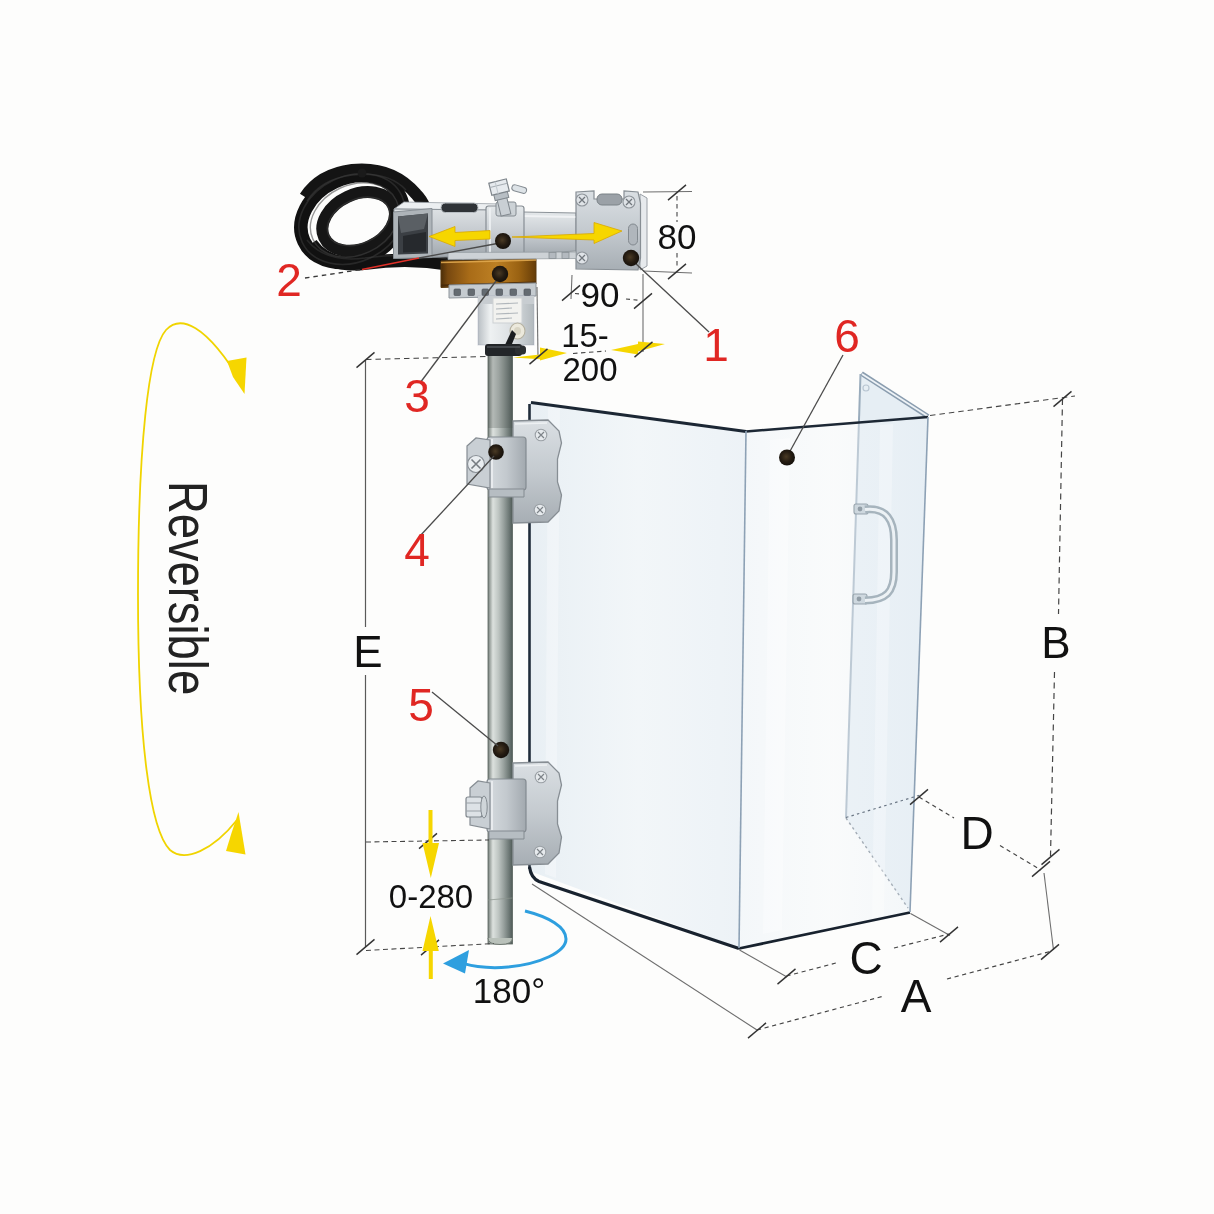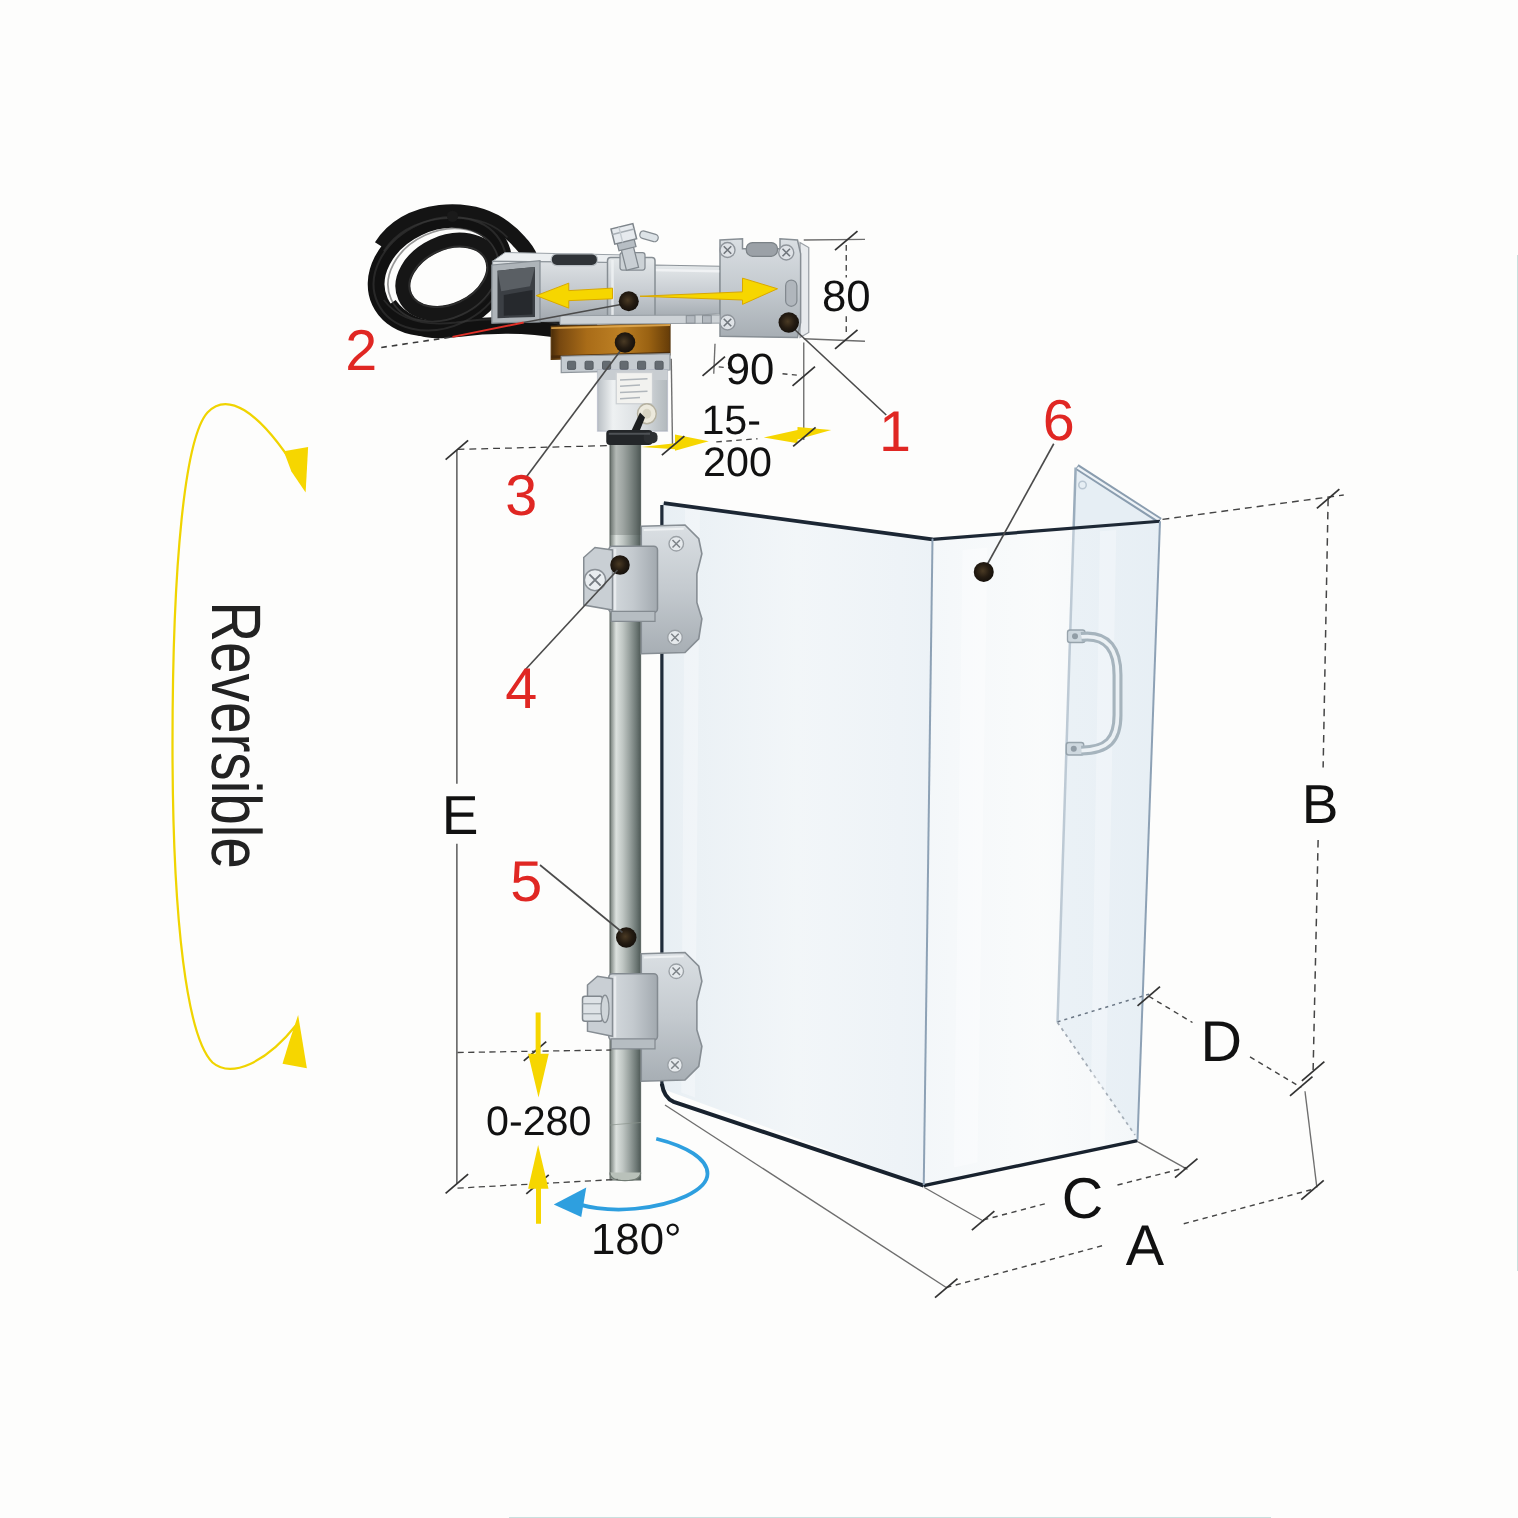--- a/index.html
+++ b/index.html
@@ -1,15 +1,15 @@
 <!DOCTYPE html>
 <html><head><meta charset="utf-8">
 <style>
 html,body{margin:0;padding:0;background:#fff;}
-#wrap{position:relative;width:1214px;height:1214px;background:#0f766e;overflow:hidden;}
+#wrap{position:relative;width:1214px;height:1214px;background:#4d7c0f;overflow:hidden;}
 text{font-family:"Liberation Sans",sans-serif;}
 </style></head><body>
 <div id="wrap">
 <svg width="1214" height="1214" viewBox="0 0 1214 1214">
 <defs>
 <linearGradient id="gpole" x1="0" y1="0" x2="1" y2="0">
  <stop offset="0" stop-color="#747d78"></stop>
           <stop offset="0.2" stop-color="#dce1de"></stop>
  <stop offset="0.42" stop-color="#bfc6c3"></stop>
           <stop offset="0.64" stop-color="#98a19e"></stop>

